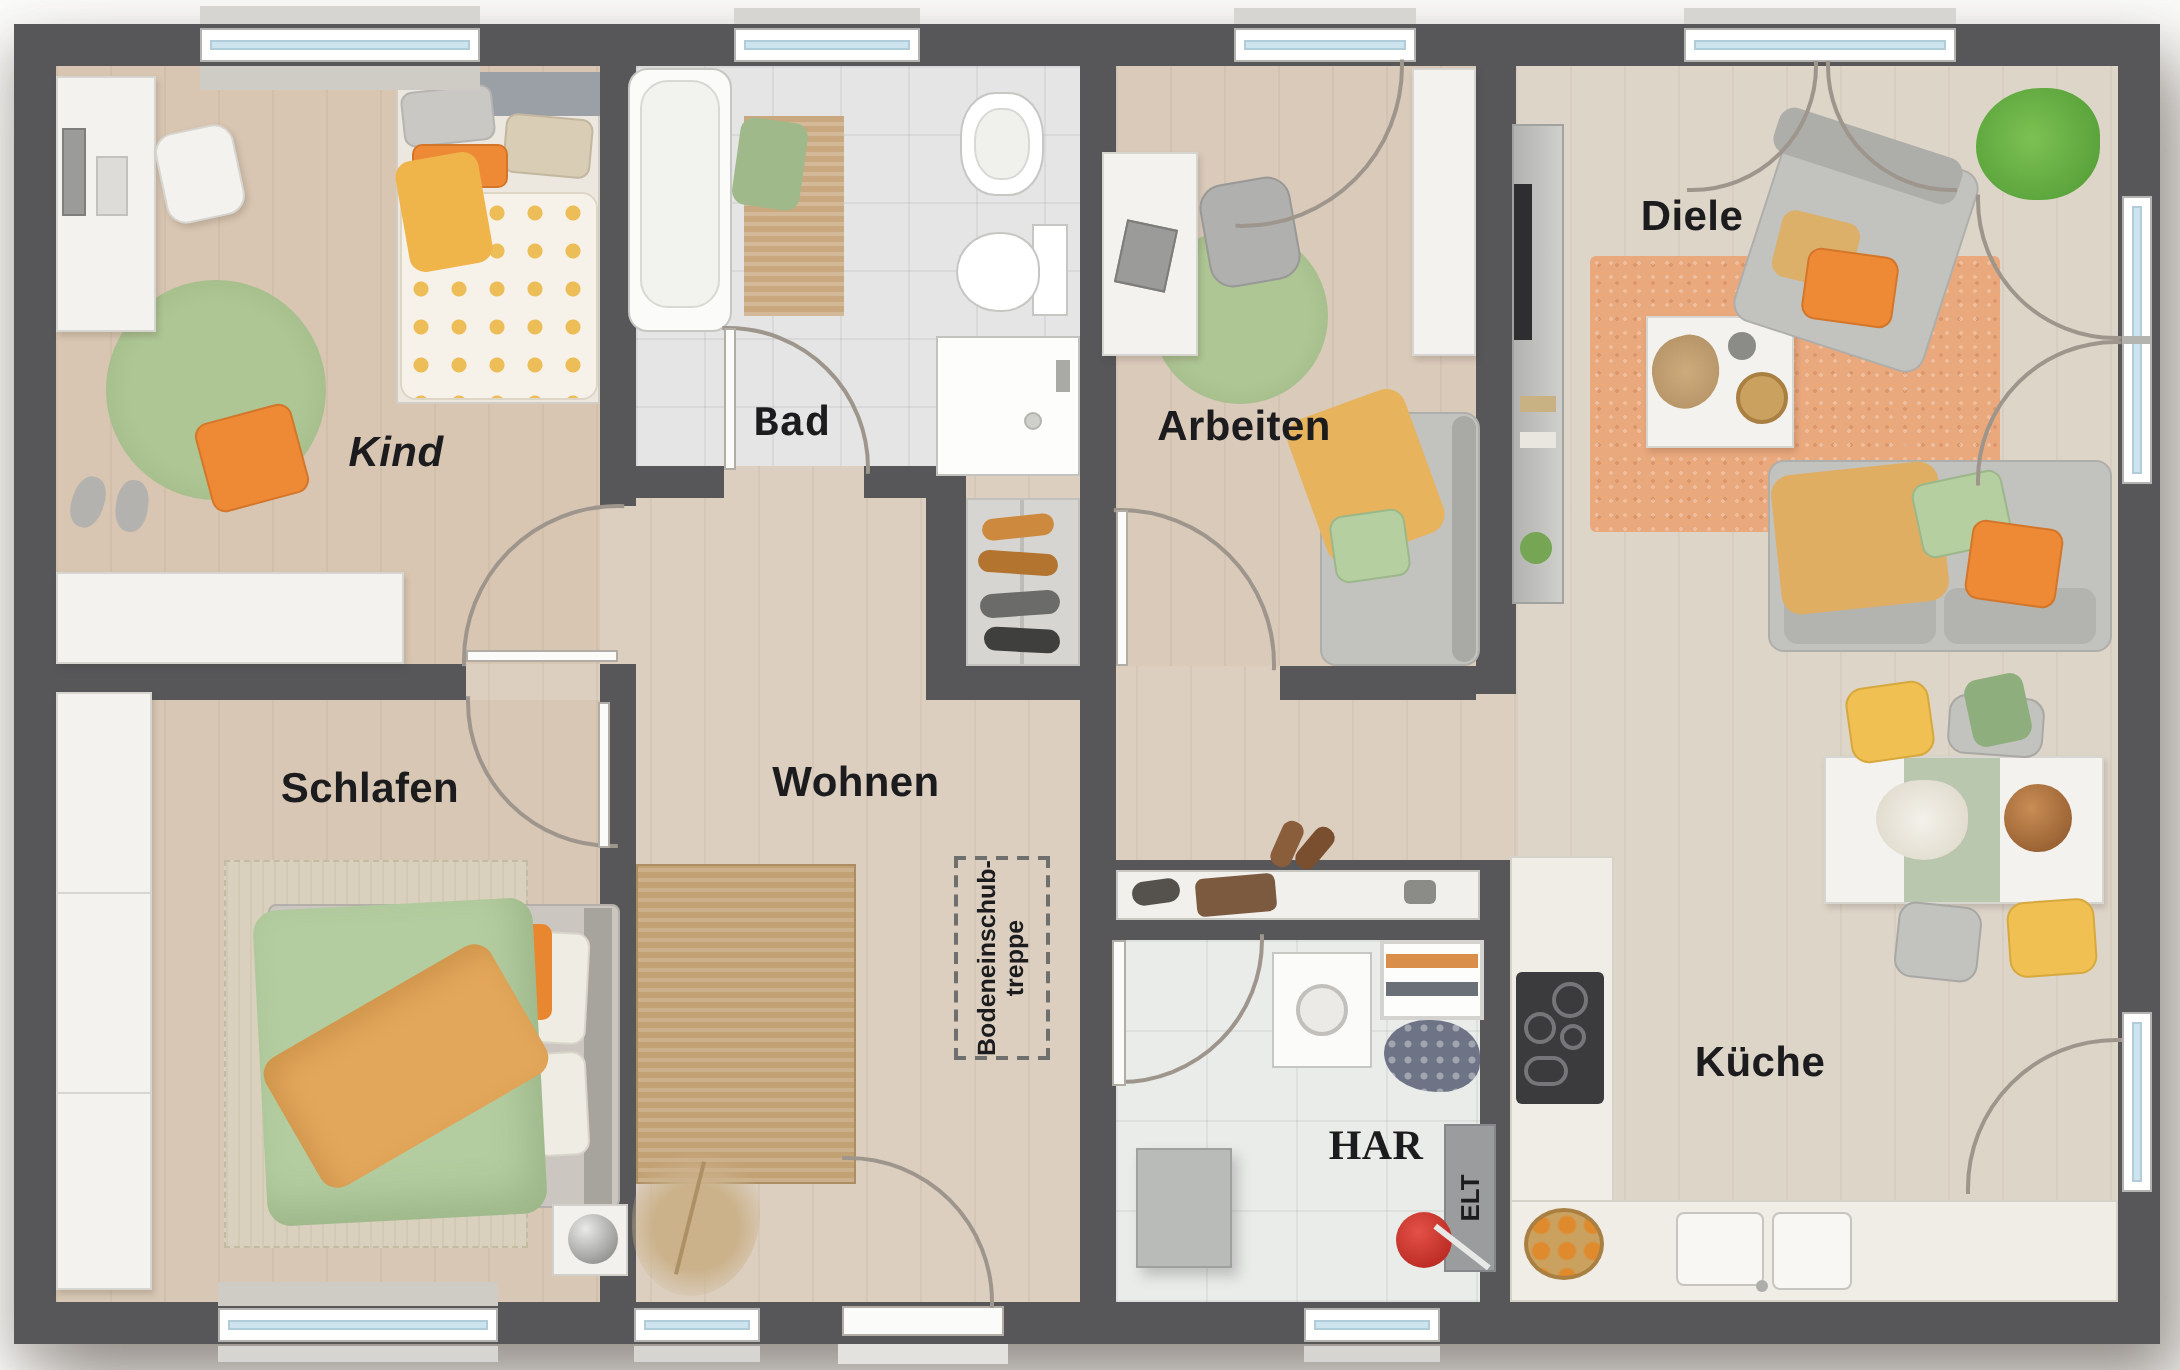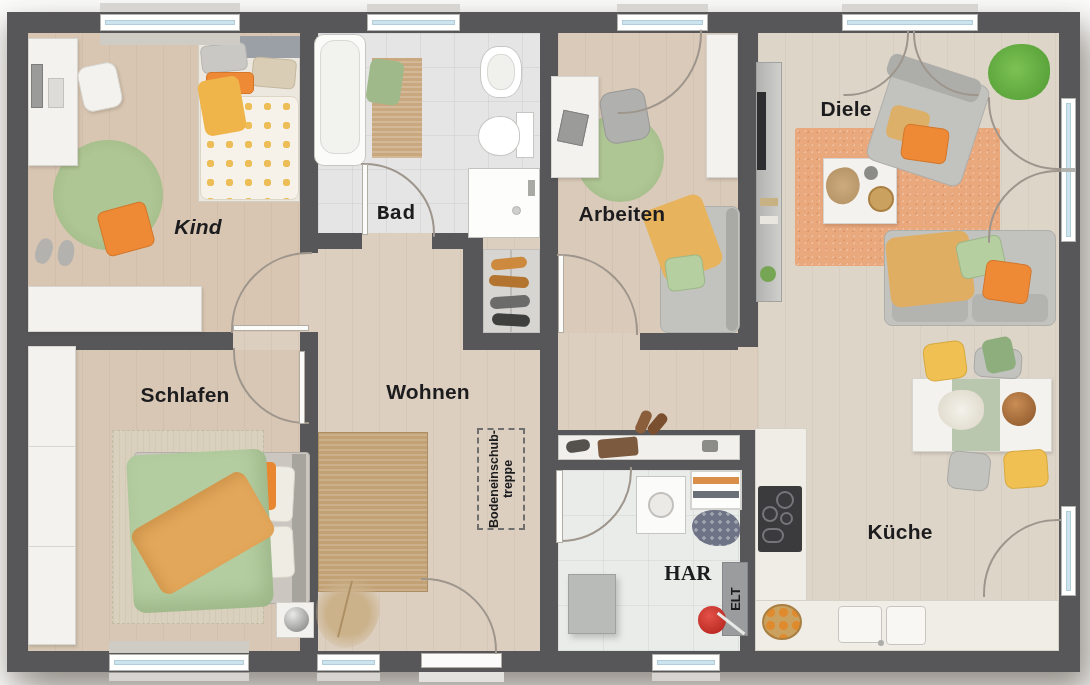--- a/index.html
+++ b/index.html
@@ -253,15 +253,15 @@
   </div>
   <div class="small-rot" style="left:735px;top:599px;transform:translate(-50%,-50%) rotate(-90deg);font-size:13px;">ELT</div>
 
   <div class="label" style="left:198px;top:227px;font-style:italic;">Kind</div>
   <div class="label" style="left:396px;top:213px;font-family:Liberation Mono, monospace;">Bad</div>
   <div class="label" style="left:622px;top:214px;">Arbeiten</div>
   <div class="label" style="left:846px;top:109px;">Diele</div>
   <div class="label" style="left:185px;top:395px;">Schlafen</div>
   <div class="label" style="left:428px;top:392px;">Wohnen</div>
   <div class="label" style="left:688px;top:573px;font-family:Liberation Serif, serif;">HAR</div>
-  <div class="label" style="left:880px;top:532px;margin-left:20px;">Küche</div>
+  <div class="label" style="left:880px;top:532px;">Küche</div>
 
 </div>
 
 </body></html>

